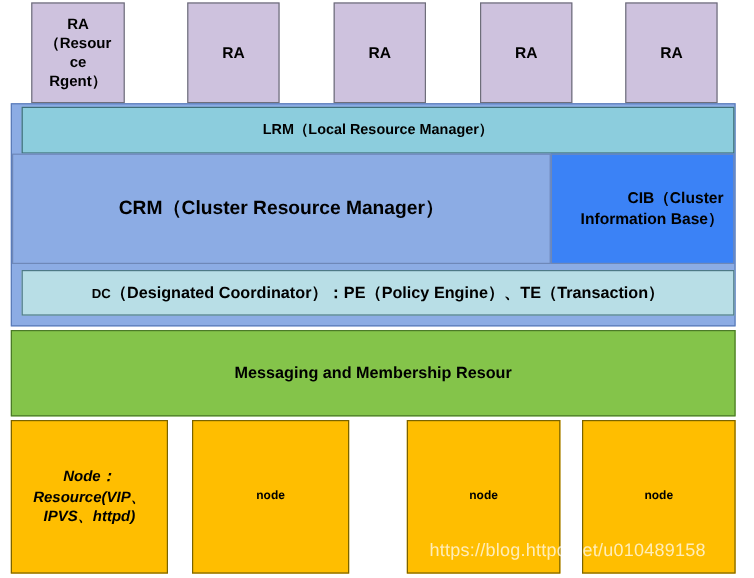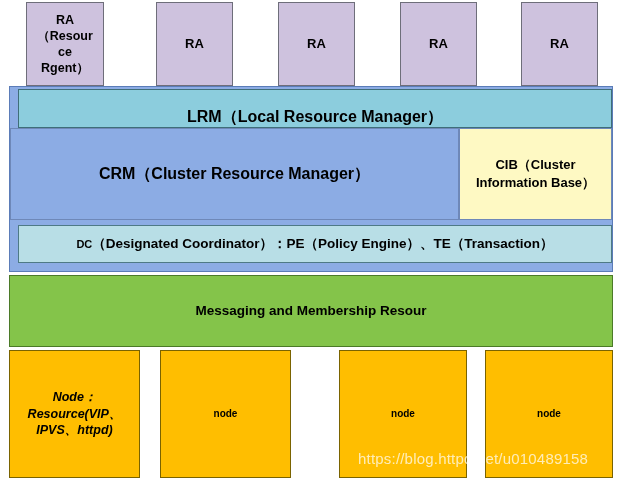--- a/index.html
+++ b/index.html
@@ -50,33 +50,33 @@
   .stack-container {
     position: absolute;
     background: #8CACE4;
     border: 1px solid #5B7CB8;
     box-sizing: border-box;
   }
 
   .lrm-box {
     background: #8CCDDD;
     border: 1px solid #3F6E79;
-    font-size: 16px;
-    align-items: flex-end;
+    font-size: 12px;
   }
   .crm-box {
     background: #8CACE4;
     border: 1px solid #6E88B8;
     font-size: 16px;
   }
   .cib-box {
-    background: #fef9c3;
+    background: #3b82f6;
     border: 1px solid #6E88B8;
     font-size: 13px;
     line-height: 1.35;
+    text-align: right;
   }
   .dc-box {
     background: #B8DEE6;
     border: 1px solid #4E7A86;
     font-size: 13.5px;
     white-space: nowrap;
     justify-content: center;
   }
   .dc-small {
     font-size: 11px;

